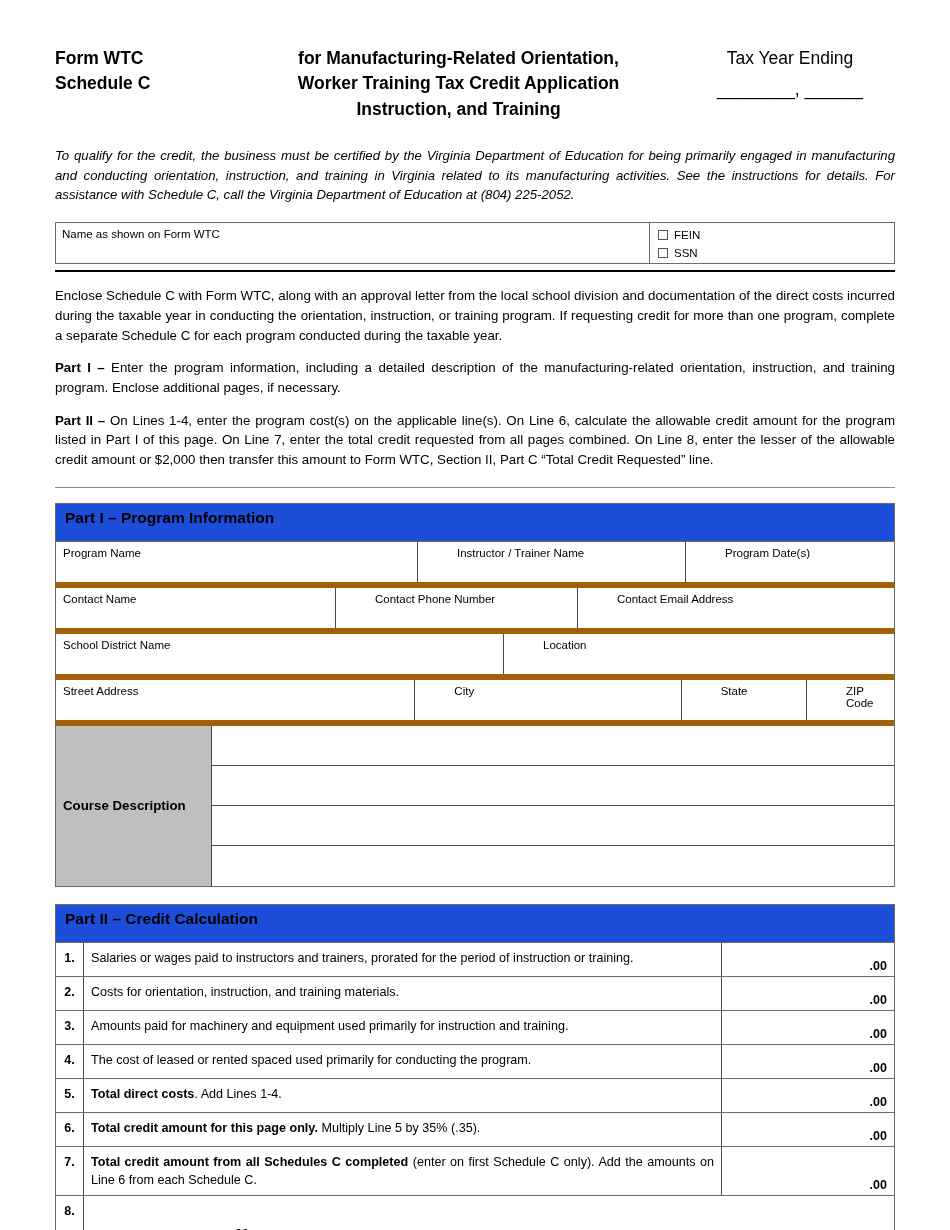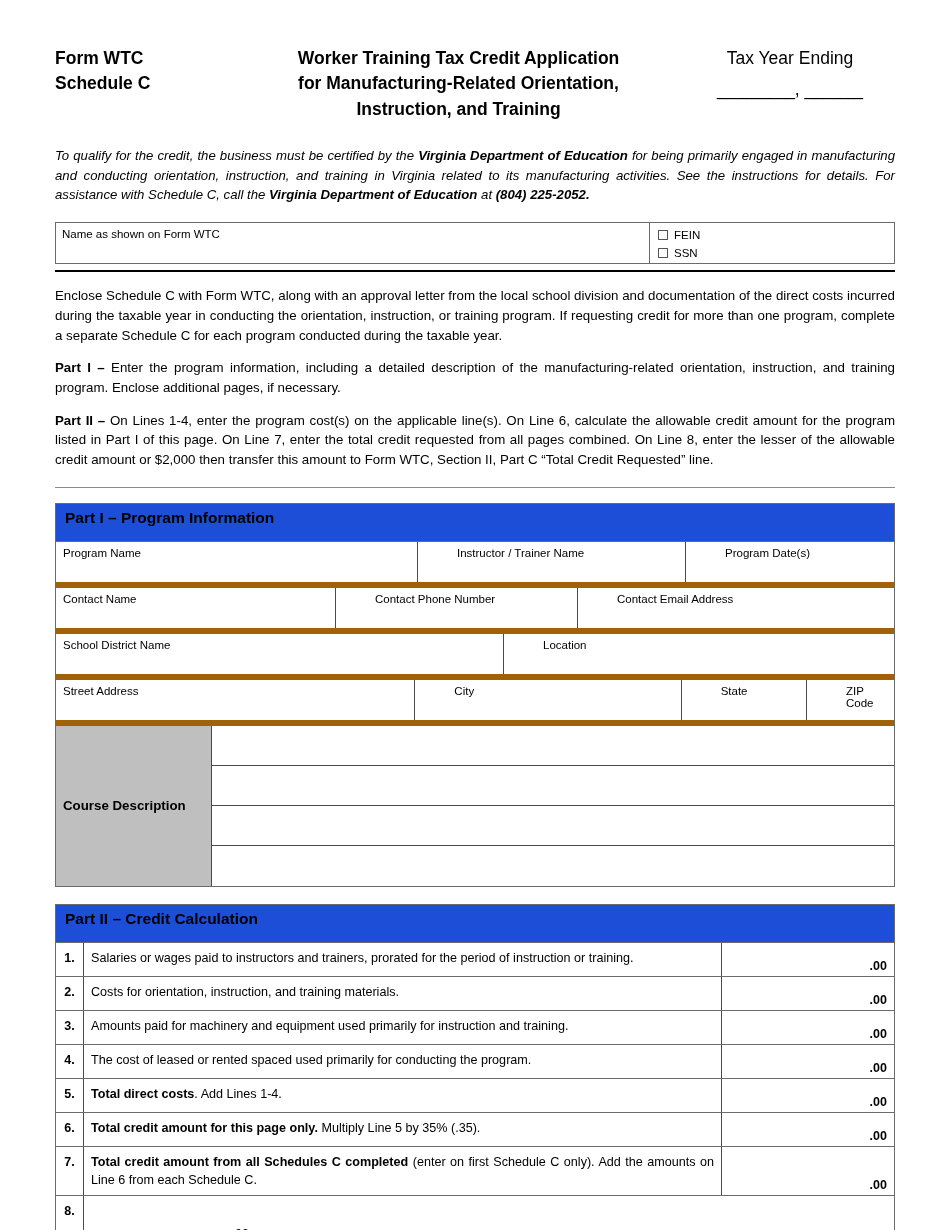--- a/index.html
+++ b/index.html
@@ -58,21 +58,21 @@
   }
 
   
   .intro {
     margin-top: 24px;
     font-size: 13.2px;
     font-style: italic;
     line-height: 1.47;
     text-align: justify;
   }
-  .intro b { font-weight: bold; font-style: italic; }
+  .intro b { font-weight: normal; font-style: italic; }
 
   
   .namebox {
     margin-top: 18px;
     border: 1px solid #6b6b6b;
     display: flex;
     height: 42px;
     box-sizing: border-box;
   }
   .namebox .nb-left {
@@ -276,22 +276,22 @@
 <body>
 
 <div class="page">
 
   <div class="header">
     <div class="hdr-left">
       <div>Form WTC</div>
       <div>Schedule C</div>
     </div>
     <div class="hdr-center">
+      <div>for Manufacturing-Related Orientation,</div>
       <div>Worker Training Tax Credit Application</div>
-      <div>for Manufacturing-Related Orientation,</div>
       <div>Instruction, and Training</div>
     </div>
     <div class="hdr-right">
       <div>Tax Year Ending</div>
       <div class="year-rule">________, ______</div>
     </div>
   </div>
 
   <div class="intro"><span>To qualify for the credit, the business must be certified by the </span><b>Virginia Department of Education</b><span> for being primarily engaged in manufacturing and conducting orientation, instruction, and training in Virginia related to its manufacturing activities. See the instructions for details. For assistance with Schedule C, call the </span><b>Virginia Department of Education</b><span> at </span><b>(804) 225-2052.</b></div>
 

